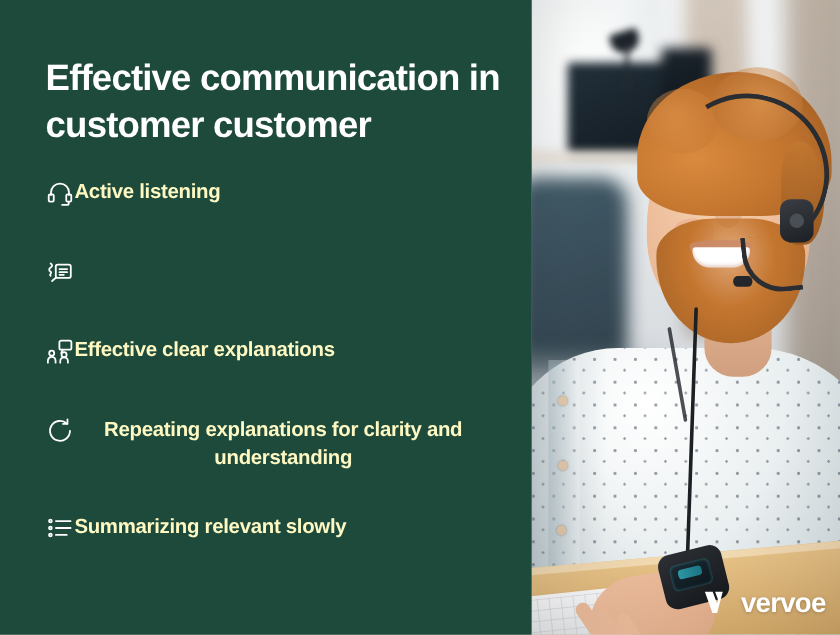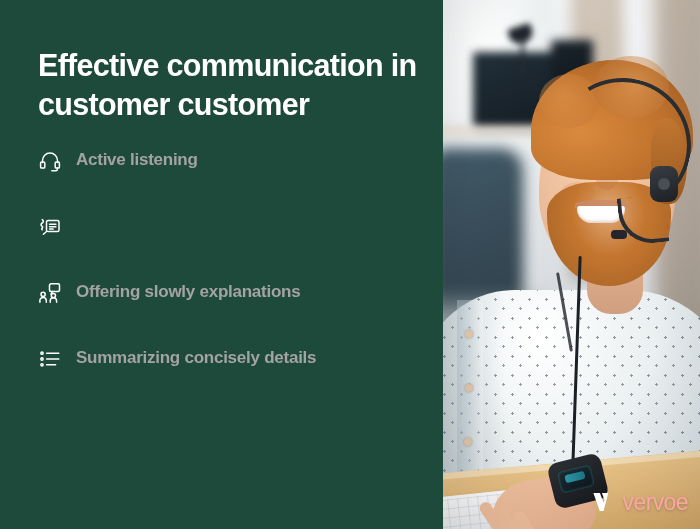--- a/index.html
+++ b/index.html
@@ -62,22 +62,21 @@
   .point-icon {
     flex: 0 0 24px;
     width: 24px;
     height: 24px;
     margin-top: 1px;
     color: #ffffff;
   }
   .point-icon svg { display: block; width: 24px; height: 24px; }
 
   .point-label {
-    margin-left: 14px;
-    color: #a3a3a3;
+    color: #fef9c3;
     font-size: 17px;
     line-height: 24px;
     font-weight: 600;
     letter-spacing: -0.25px;
     max-width: 348px;
     text-align: center;
   }
 
   
   .photo {
@@ -480,23 +479,23 @@
     right: 12px;
     bottom: 14px;
     display: flex;
     align-items: center;
     gap: 7px;
     z-index: 5;
   }
   .logo-mark { width: 26px; height: 26px; }
   .logo-mark svg { display: block; width: 26px; height: 26px; }
   .logo-word {
-    color: #fca5a5;
+    color: #ffffff;
     font-size: 23px;
-    font-weight: 400;
+    font-weight: 700;
     letter-spacing: -0.6px;
     line-height: 1;
     text-shadow: 0 1px 3px rgba(0,0,0,.22);
   }
 </style>
 </head>
 <body>
 
 <div class="infographic">
 
@@ -599,34 +598,43 @@
         <span class="point-icon">
           <svg viewBox="0 0 24 24" fill="none" stroke="currentColor" stroke-width="1.5" stroke-linecap="round" stroke-linejoin="round">
             <rect x="11.5" y="2.8" width="10" height="7.6" rx="1.5"></rect>
             <path d="M14.4 10.4 13 13.2"></path>
             <circle cx="5.1" cy="13.3" r="2.1"></circle>
             <path d="M1.9 21.2v-1.6a3.2 3.2 0 0 1 3.2-3.2h0a3.2 3.2 0 0 1 3.2 3.2v1.6"></path>
             <circle cx="15.4" cy="14.6" r="2.1"></circle>
             <path d="M12.2 21.2v-1.2a3.2 3.2 0 0 1 3.2-3.2h0a3.2 3.2 0 0 1 3.2 3.2v1.2"></path>
           </svg>
         </span>
-        <span class="point-label">Offering slowly explanations</span>
+        <span class="point-label">Effective clear explanations</span>
       </div>
 
+      <div class="point">
+        <span class="point-icon">
+          <svg viewBox="0 0 24 24" fill="none" stroke="currentColor" stroke-width="1.5" stroke-linecap="round" stroke-linejoin="round">
+            <path d="M20.3 12a8.3 8.3 0 1 1-2.6-6"></path>
+            <path d="M18.2 2.6v3.7h-3.7"></path>
+          </svg>
+        </span>
+        <span class="point-label">Repeating explanations for clarity and understanding</span>
+      </div>
 
       <div class="point">
         <span class="point-icon">
           <svg viewBox="0 0 24 24" fill="none" stroke="currentColor" stroke-width="1.5" stroke-linecap="round" stroke-linejoin="round">
             <circle cx="4" cy="6.2" r="1.15"></circle>
             <circle cx="4" cy="12" r="1.15"></circle>
             <circle cx="4" cy="17.8" r="1.15"></circle>
             <path d="M8.6 6.2h12.2M8.6 12h12.2M8.6 17.8h9"></path>
           </svg>
         </span>
-        <span class="point-label">Summarizing concisely details</span>
+        <span class="point-label">Summarizing relevant slowly</span>
       </div>
 
     </div>
   </div>
 
   <div class="logo">
     <span class="logo-mark">
       <svg viewBox="0 0 26 26" fill="#ffffff">
         <path d="M3.4 4.1h6.5l3.6 9.6 1.0-2.7-2.6-6.9h6.4L13.6 21.9h-3.9L3.4 4.1z"></path>
       </svg>

